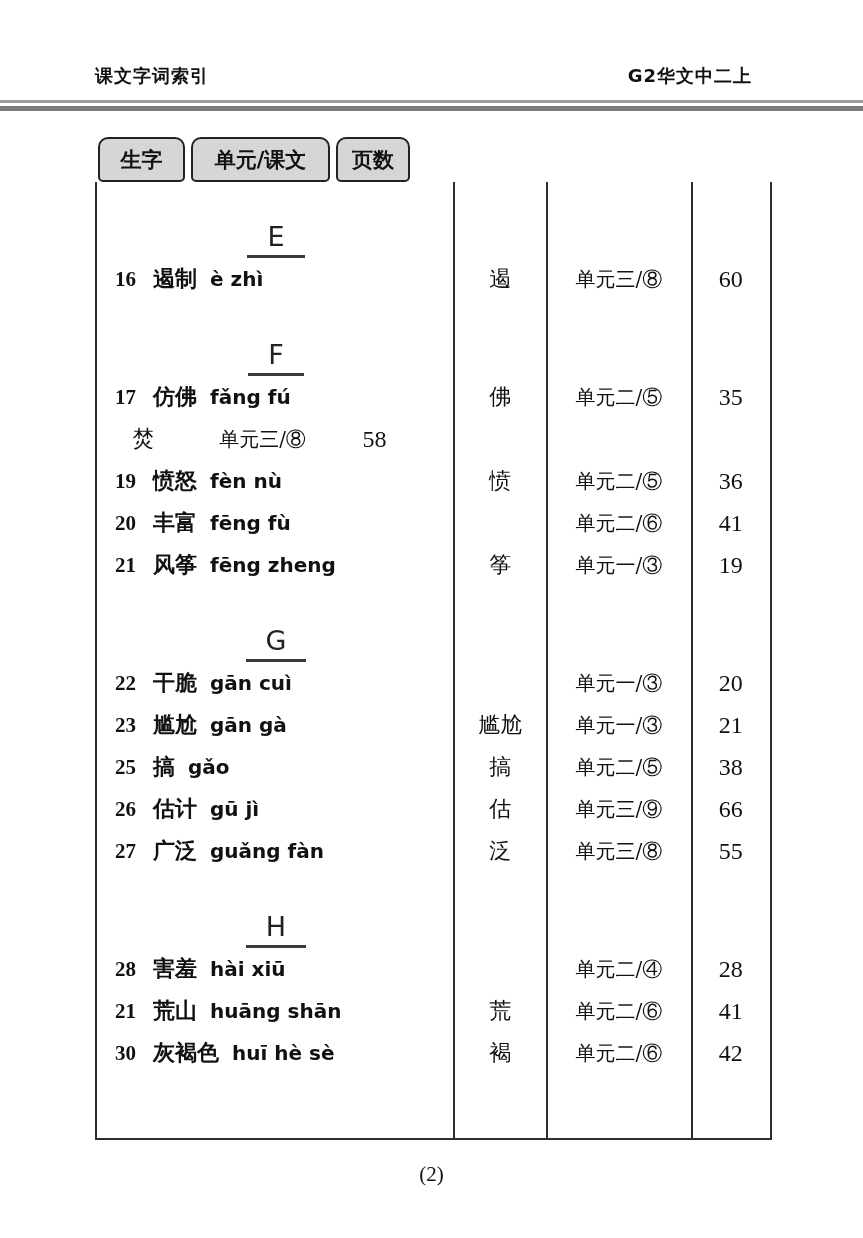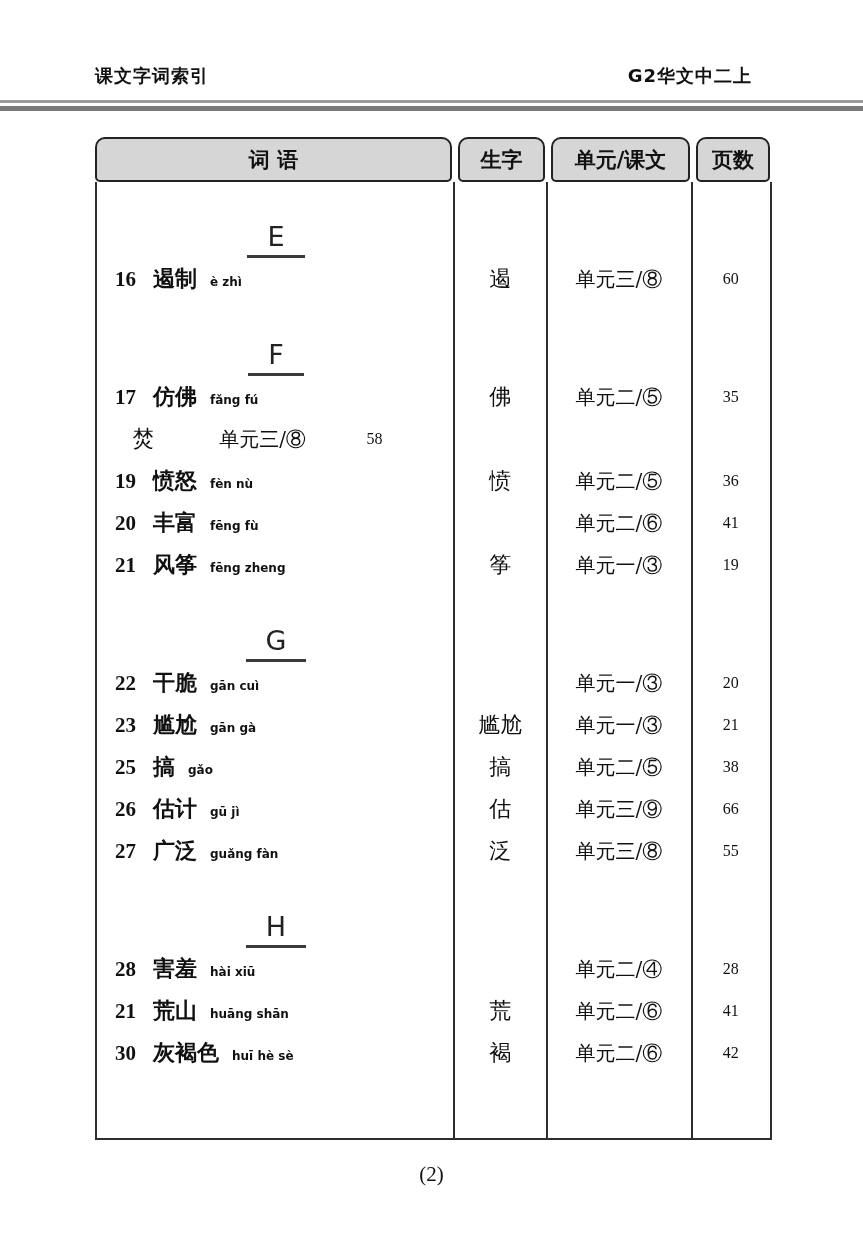--- a/index.html
+++ b/index.html
@@ -51,42 +51,41 @@
   .letter{
     font-family:"DejaVu Sans","Liberation Sans",sans-serif;
     font-size:27px;line-height:1;color:#222;
     padding:0 20px 5px 20px;border-bottom:3px solid #3a3a3a;
   }
   .trow{display:flex;height:42px;align-items:center;}
   .cell{box-sizing:border-box;}
   .c1{width:358px;padding-left:18px;display:flex;align-items:baseline;font-weight:bold;}
   .idx{font-family:"Liberation Serif","DejaVu Serif",serif;font-size:21px;width:30px;}
   .word{font-size:22px;margin-left:8px;font-family:"DejaVu Serif","Liberation Serif",serif;}
-  .pinyin{font-family:"DejaVu Sans","Liberation Sans",sans-serif;font-size:12px;margin-left:13px;}
+  .pinyin{font-family:"DejaVu Sans","Liberation Sans",sans-serif;font-size:20px;margin-left:13px;}
   .c2{width:93px;text-align:center;font-size:22px;font-family:"DejaVu Serif","Liberation Serif",serif;}
   .c3{width:145px;text-align:center;font-size:20px;font-family:"DejaVu Serif","Liberation Serif",serif;}
-  .c4{width:79px;text-align:center;font-size:16px;font-family:"Liberation Serif","DejaVu Serif",serif;}
+  .c4{width:79px;text-align:center;font-size:24px;font-family:"Liberation Serif","DejaVu Serif",serif;}
 
   
   .pg-footer{
     position:absolute;left:0;top:1162px;width:863px;text-align:center;
     font-family:"Liberation Serif","DejaVu Serif",serif;font-size:21px;
   }
 </style>
 </head>
 <body>
 
 <div class="pg-header-left">课文字词索引</div>
 <div class="pg-header-right">G2华文中二上</div>
 <div class="rule-thin"></div>
 <div class="rule-thick"></div>
 
 <div class="vocab-table">
   <div class="thead">
-    <div class="thcell c1h">词 语</div>
     <div class="thcell c2h">生字</div>
     <div class="thcell c3h">单元/课文</div>
     <div class="thcell c4h">页数</div>
   </div>
   <div class="tbody" id="tbody">
     <div class="vline v1"></div>
     <div class="vline v2"></div>
     <div class="vline v3"></div>
   <div class="section">
         <div class="letter-row">

